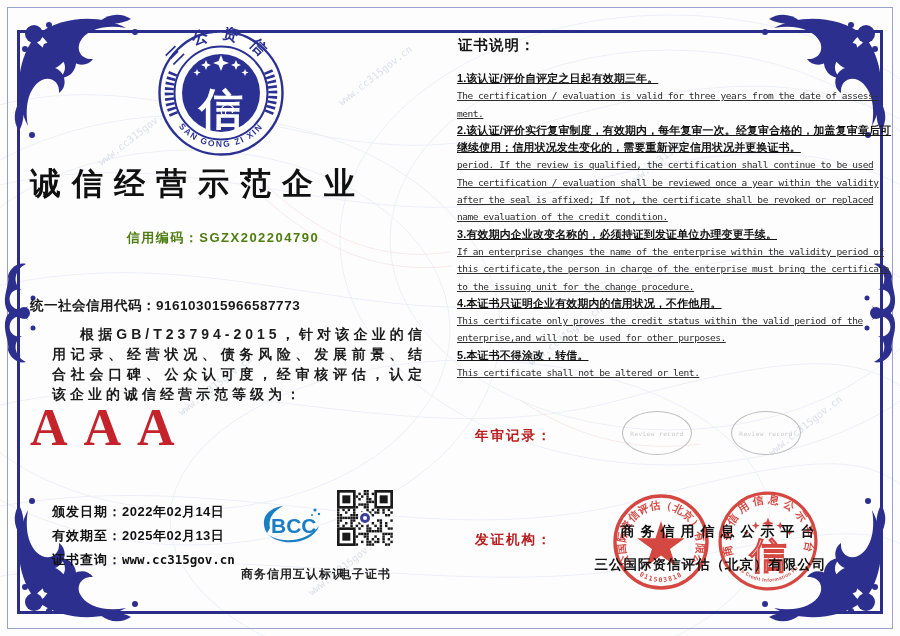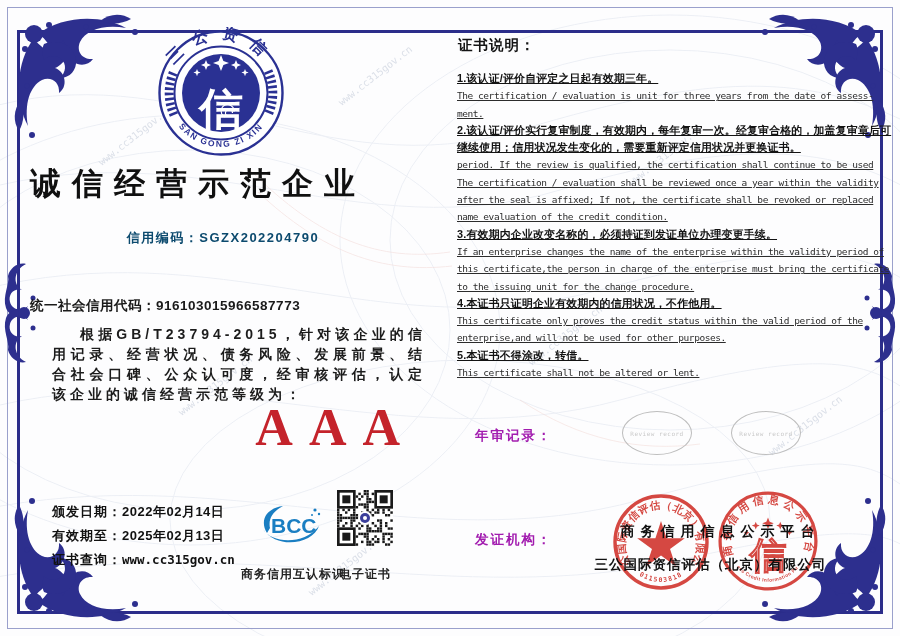--- a/index.html
+++ b/index.html
@@ -9,41 +9,41 @@
   
   .border-outer{position:absolute;left:7px;top:7px;right:7px;bottom:7px;
     border:1.5px solid #9aa0cc;pointer-events:none;}
   .border-inner{position:absolute;left:17px;top:30px;right:17px;bottom:22px;
     border:3px solid #2b2d8a;pointer-events:none;}
   
   .title{left:30px;top:163px;width:386px;text-align:left;
     font-family:"Liberation Serif","DejaVu Serif",serif;font-weight:700;
     font-size:31px;letter-spacing:11px;color:#101010;white-space:nowrap;}
   .credit-line{left:30px;top:229px;width:386px;text-align:center;font-size:13px;
-    font-weight:700;letter-spacing:1.5px;color:#0c4a6e;white-space:nowrap;}
+    font-weight:700;letter-spacing:1.5px;color:#4d7c0f;white-space:nowrap;}
   .uscc-line{left:30px;top:297px;width:386px;font-size:13.5px;
     font-weight:700;letter-spacing:0.5px;color:#1a1a1a;white-space:nowrap;}
   .statement{left:52px;top:324px;width:374px;font-size:14px;line-height:20px;
     font-weight:600;letter-spacing:4px;color:#1c1c1c;text-align:justify;text-indent:2em;margin:0;}
-  .grade{left:30px;top:398px;width:386px;text-align:right;
+  .grade{left:30px;top:398px;width:386px;text-align:left;
     font-family:"Liberation Serif","DejaVu Serif",serif;font-weight:700;
     font-size:52px;letter-spacing:16px;color:#c4232b;}
   .meta-row{left:52px;font-size:13px;color:#111;white-space:nowrap;}
   .meta-row .lbl{font-weight:700;letter-spacing:1px;}
   .meta-row .val{font-weight:600;letter-spacing:0.5px;}
   .meta-row .url{font-family:"DejaVu Sans Mono",monospace;font-weight:700;font-size:12.5px;}
   .caption{font-size:12px;font-weight:700;color:#222;letter-spacing:1px;white-space:nowrap;}
   
   .instr-head{left:458px;top:36px;font-size:14.5px;font-weight:700;color:#141414;letter-spacing:1px;}
   .instr-block{left:457px;top:70px;width:424px;}
   .instr-line{height:17.3px;line-height:17.3px;white-space:nowrap;text-decoration:underline;}
   .instr-line.zh{font-size:10.9px;font-weight:700;color:#131313;letter-spacing:0.2px;}
   .instr-line.en{font-family:"DejaVu Sans Mono",monospace;font-size:9.5px;
     letter-spacing:-0.45px;color:#2c2c2c;}
-  .annual-lbl,.issuer-lbl{font-size:13.5px;font-weight:700;color:#a21caf;letter-spacing:2px;white-space:nowrap;}
+  .annual-lbl,.issuer-lbl{font-size:13.5px;font-weight:700;color:#b91c1c;letter-spacing:2px;white-space:nowrap;}
   .review-oval{border:1.5px solid #bdbdbd;border-radius:50%;width:68px;height:42px;
     display:flex;align-items:center;justify-content:center;background:transparent;}
   .review-oval span{font-size:6px;color:#c9c9c9;font-family:"DejaVu Sans Mono",monospace;letter-spacing:0.5px;}
   .issuer-line1{left:598px;top:523px;width:245px;text-align:center;font-size:14px;
     font-weight:700;letter-spacing:6px;color:#111;white-space:nowrap;z-index:3;}
   .issuer-line2{left:583px;top:556px;width:255px;text-align:center;font-size:13.5px;
     font-weight:700;letter-spacing:1px;color:#111;white-space:nowrap;z-index:3;}
   .seal{z-index:2;opacity:0.93;}
   .wm{position:absolute;font-size:10px;color:#b9c2d2;opacity:0.5;
     font-family:"DejaVu Sans Mono",monospace;transform:rotate(-38deg);white-space:nowrap;}
@@ -341,21 +341,21 @@
   <div class="abs caption" style="left:322px;top:566px;width:86px;text-align:center;">电子证书</div>
 
   <div class="abs instr-head">证书说明：</div>
 
   <div class="abs instr-block">
 
   <div class="instr-line zh">
         <span>1.该认证/评价自评定之日起有效期三年。</span>
       </div>
       <div class="instr-line en">
-        <span>The certification / evaluation is unit for three years from the date of assess-</span>
+        <span>The certification / evaluation is valid for three years from the date of assess-</span>
       </div>
       <div class="instr-line en">
         <span>ment.</span>
       </div>
       <div class="instr-line zh">
         <span>2.该认证/评价实行复审制度，有效期内，每年复审一次。经复审合格的，加盖复审章后可</span>
       </div>
       <div class="instr-line zh">
         <span>继续使用；信用状况发生变化的，需要重新评定信用状况并更换证书。</span>
       </div>

